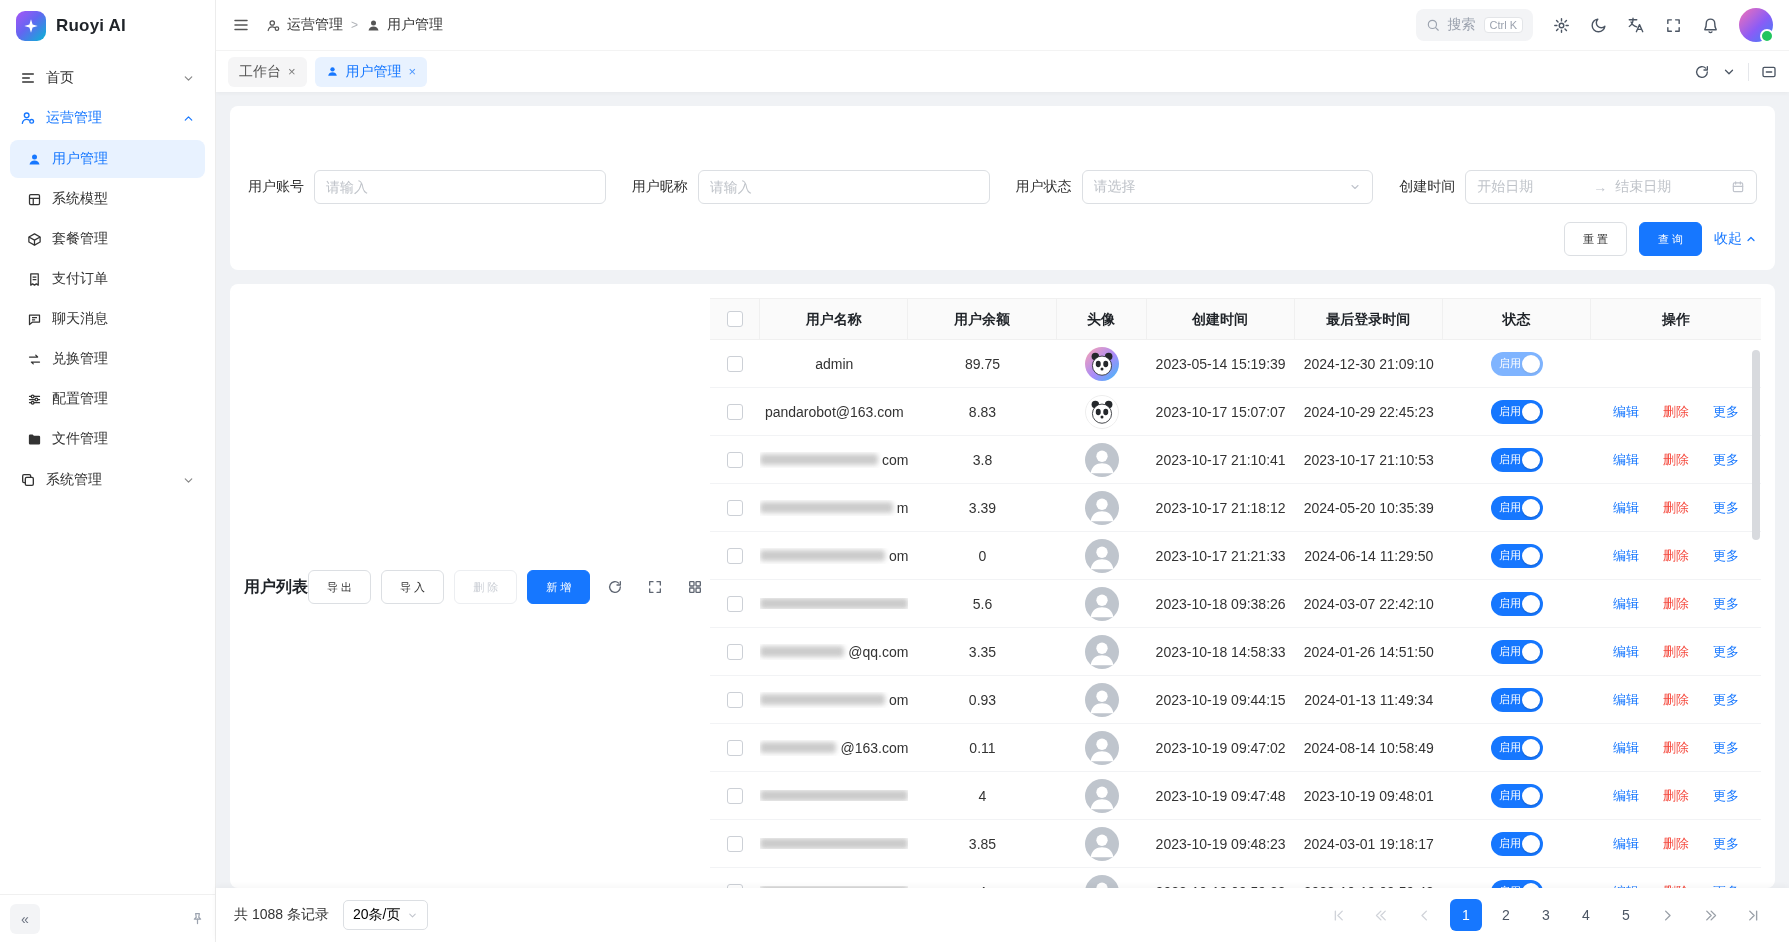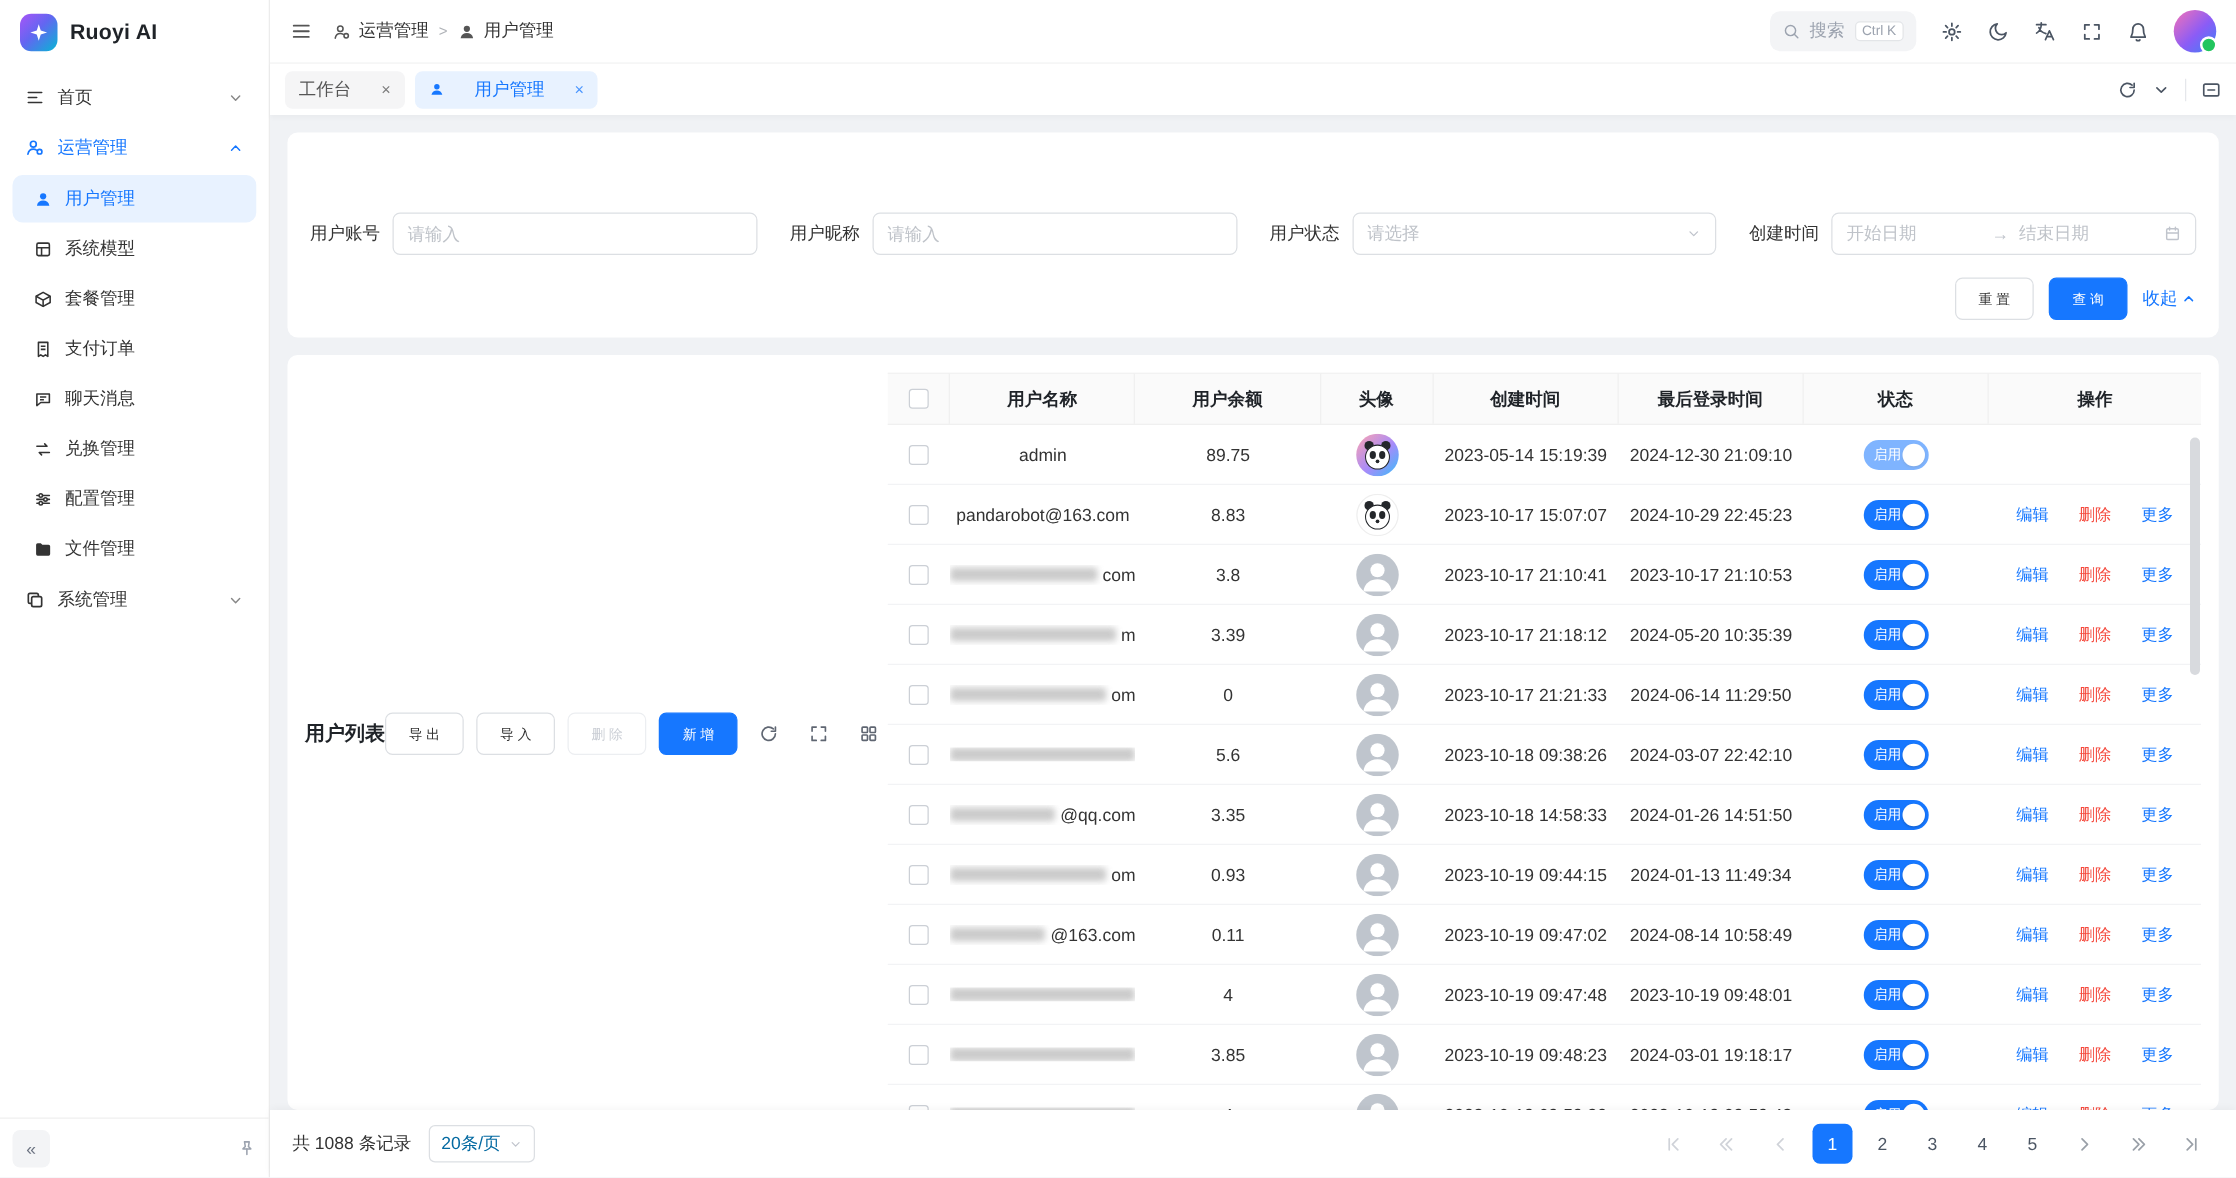--- a/index.html
+++ b/index.html
@@ -33,21 +33,21 @@
   .crumb { display:flex; align-items:center; gap:6px; cursor:pointer; }
   .crumb-sep { color:#b0b3b8; font-size:12px; }
   .topbar-right { margin-left:auto; display:flex; align-items:center; gap:20px; }
   .search-pill { display:flex; align-items:center; gap:8px; background:#f3f4f6; border-radius:8px; height:32px; padding:0 10px; color:#9ca3af; cursor:text; }
   .kbd { border:1px solid #e3e5e8; background:#fff; border-radius:4px; font-size:11px; padding:1px 5px; color:#9ca3af;text-align:center; }
   .top-icon { color:#4b5563; display:flex; cursor:pointer; }
   .avatar-sm { width:34px; height:34px; border-radius:50%; background:linear-gradient(135deg,#f472b6,#8b5cf6 55%,#3b82f6); position:relative; cursor:pointer; flex-shrink:0; }
   .avatar-sm::after { content:""; position:absolute; right:-1px; bottom:-1px; width:10px; height:10px; border-radius:50%; background:#22c55e; border:2px solid #fff; }
 
   .tabbar { height:42px; background:#fff; border-top:1px solid #f3f3f3; box-shadow:0 2px 4px rgba(0,0,0,.03); display:flex; align-items:center; padding:0 12px; gap:8px; flex-shrink:0; position:relative; z-index:2; }
-  .tab { height:30px; display:flex; align-items:center; gap:24px; padding:0 11px; border-radius:6px; background:#f5f5f6; color:#555; cursor:pointer;text-align:center; }
+  .tab { height:30px; display:flex; align-items:center; gap:7px; padding:0 11px; border-radius:6px; background:#f5f5f6; color:#555; cursor:pointer;text-align:center; }
   .tab.active { background:#e8f2ff; color:#1677ff; }
   .tab .tab-close { font-size:13px; color:inherit; opacity:.75; cursor:pointer; }
   .tabbar-right { margin-left:auto; display:flex; align-items:center; gap:12px; color:#6b7280; }
   .tab-divider { width:1px; height:18px; background:#e5e7eb; }
 
   
   .content { flex:1; padding:14px 14px 0; display:flex; flex-direction:column; gap:14px; overflow:hidden; min-height:0; }
   .card { background:#fff; border-radius:8px; }
 
   .filter-card { padding:16px 18px 14px; flex-shrink:0; }
@@ -92,21 +92,21 @@
   .toggle .knob { position:absolute; right:3px; top:3px; width:18px; height:18px; border-radius:50%; background:#fff; box-shadow:0 1px 2px rgba(0,0,0,.2); }
   .toggle.muted { opacity:.55; }
   .ops { gap:24px; }
   .op { color:#1677ff; font-size:13px; cursor:pointer; text-decoration:none; }
   .op.danger { color:#f5493d; }
   .scroll-thumb { position:absolute; right:1px; top:52px; width:8px; height:190px; background:#d8dade; border-radius:4px; cursor:grab; }
 
   
   .footbar { height:54px; background:#fff; display:flex; align-items:center; padding:0 18px; gap:14px; flex-shrink:0; box-shadow:0 -2px 6px rgba(0,0,0,.04); position:relative; z-index:2; }
   .total-text { color:#333; }
-  .page-size { height:30px; border:1px solid #dcdfe3; border-radius:5px; padding:0 9px; display:flex; align-items:center; gap:7px; color:#0369a1; cursor:pointer; background:#fff; }
+  .page-size { height:30px; border:1px solid #dcdfe3; border-radius:5px; padding:0 9px; display:flex; align-items:center; gap:7px; color:#000000; cursor:pointer; background:#fff; }
   .pager { margin-left:auto; display:flex; align-items:center; gap:8px; }
   .pg { min-width:32px; height:32px; border-radius:6px; display:flex; align-items:center; justify-content:center; color:#4b5563; cursor:pointer; font-size:14px; }
   .pg.active { background:#1677ff; color:#fff; }
   .pg.nav { color:#9aa0a8; }
   .pg.nav.dim { color:#d0d3d9; }
 </style>
 </head>
 <body>
 
 <div class="app">

